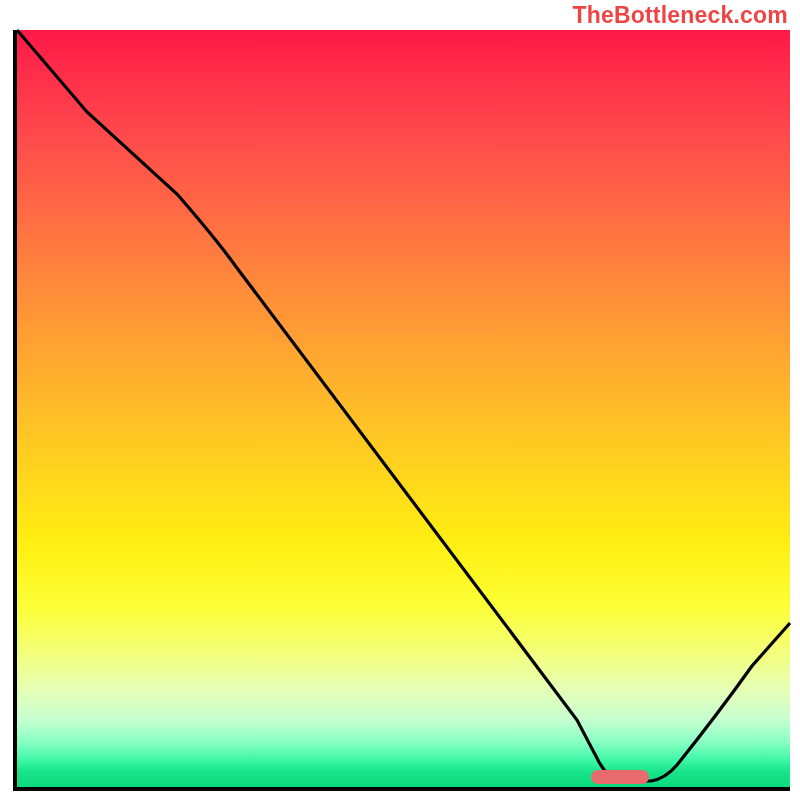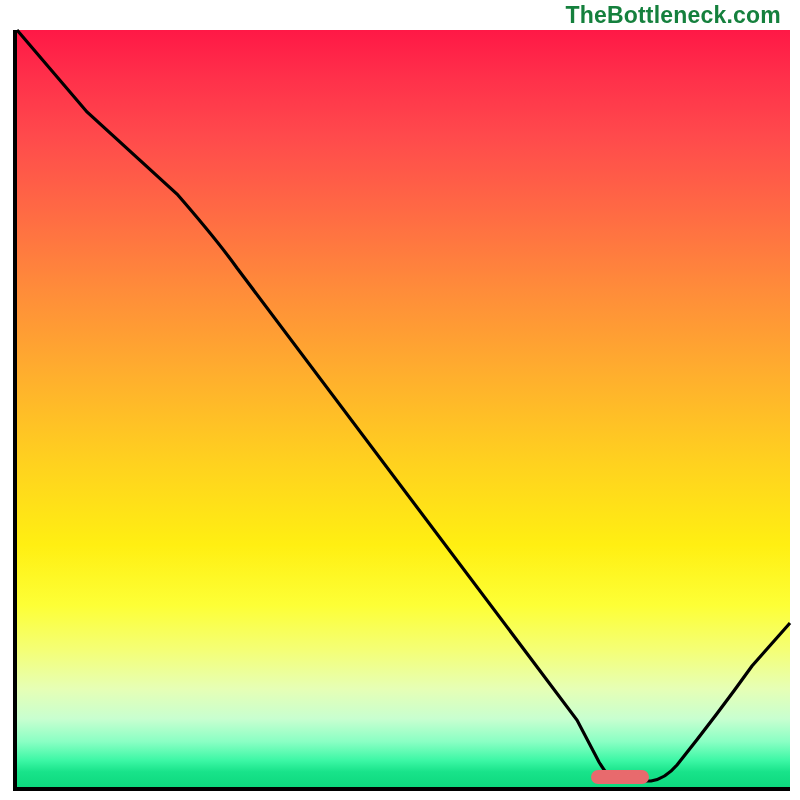--- a/index.html
+++ b/index.html
@@ -11,24 +11,24 @@
     font-family: Arial, Helvetica, sans-serif;
   }
   .canvas {
     position: relative;
     width: 800px;
     height: 800px;
   }
   .watermark {
     position: absolute;
     top: 2px;
-    right: 19px;
+    right: 12px;
     font-size: 23px;
     font-weight: bold;
-    color: #15803d;
+    color: #ef4444;
     letter-spacing: 0.2px;
   }
   .plot-frame {
     position: absolute;
     left: 13px;
     top: 30px;
     width: 773px;
     height: 757px;
     border-left: 4px solid #000;
     border-bottom: 4px solid #000;

